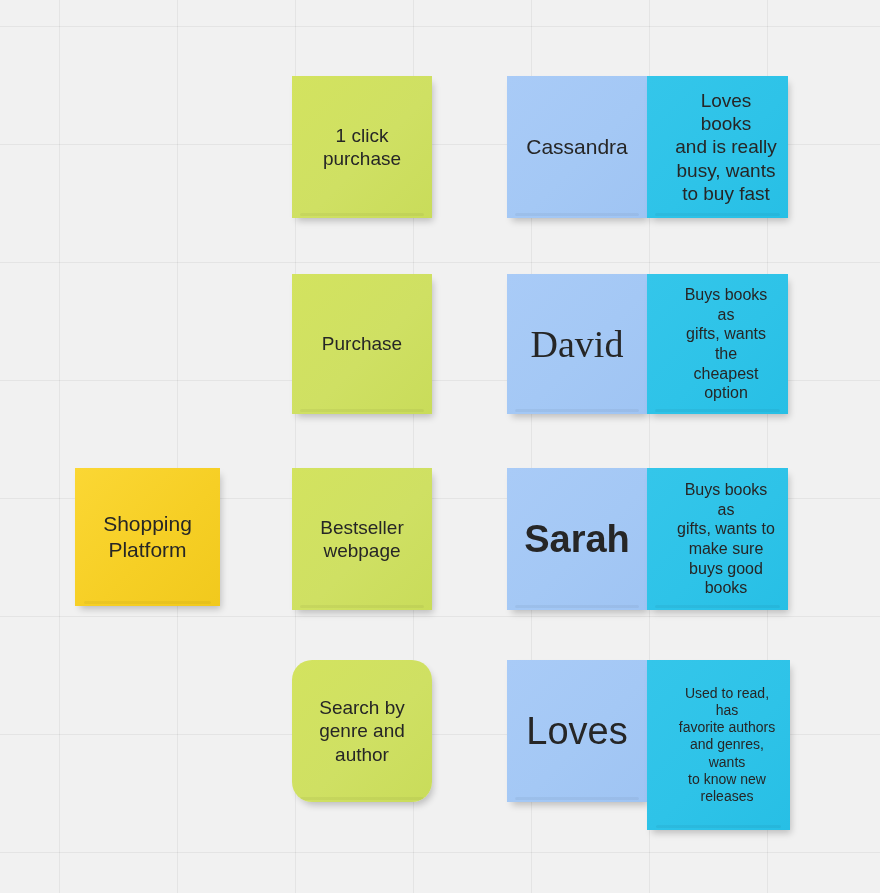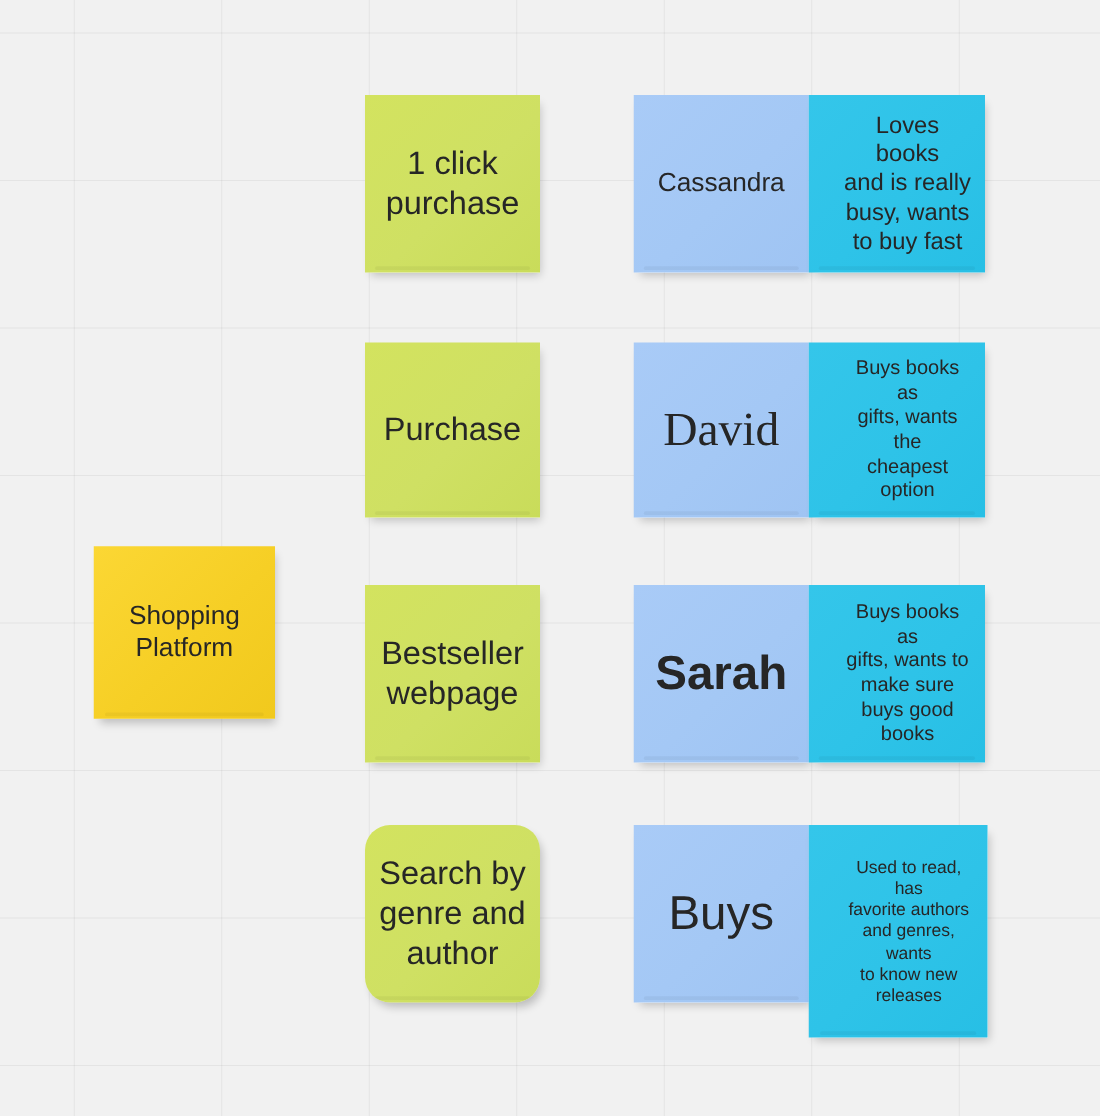--- a/index.html
+++ b/index.html
@@ -58,32 +58,32 @@
     content: "";
     position: absolute;
     left: 6%; right: 6%; bottom: 2px;
     height: 3px;
     background: rgba(0,0,0,0.045);
     border-radius: 2px;
   }
 
   
   .fs-21 { font-size: 21px; }
-  .fs-22 { font-size: 26px; }
+  .fs-22 { font-size: 19px; }
   .fs-19 { font-size: 19px; }
   .fs-16 { font-size: 16px; }
   .fs-14 { font-size: 14px; }
   .fs-38 { font-size: 38px; }
 </style>
 </head>
 <body>
 
 <div id="board">
 
-  <div class="note yellow" style="left:75px; top:437px; width:145px; height:138px;">
+  <div class="note yellow" style="left:75px; top:468px; width:145px; height:138px;">
     <span class="note-text fs-21">Shopping
 Platform</span>
   </div>
 
   <div class="note green" style="left:292px; top:76px; width:140px; height:142px;">
     <span class="note-text fs-22">1 click
 purchase</span>
   </div>
 
   <div class="note green" style="left:292px; top:274px; width:140px; height:140px;">
@@ -126,21 +126,21 @@
   </div>
   <div class="note cyan" style="left:647px; top:468px; width:141px; height:142px;">
     <span class="note-text fs-16">Buys books as
 gifts, wants to
 make sure
 buys good
 books</span>
   </div>
 
   <div class="note blue" style="left:507px; top:660px; width:140px; height:142px;">
-    <span class="note-text fs-38">Buys</span>
+    <span class="note-text fs-38">Loves</span>
   </div>
   <div class="note cyan" style="left:647px; top:660px; width:143px; height:170px;">
     <span class="note-text fs-14">Used to read, has
 favorite authors
 and genres, wants
 to know new
 releases</span>
   </div>
 
 </div>

